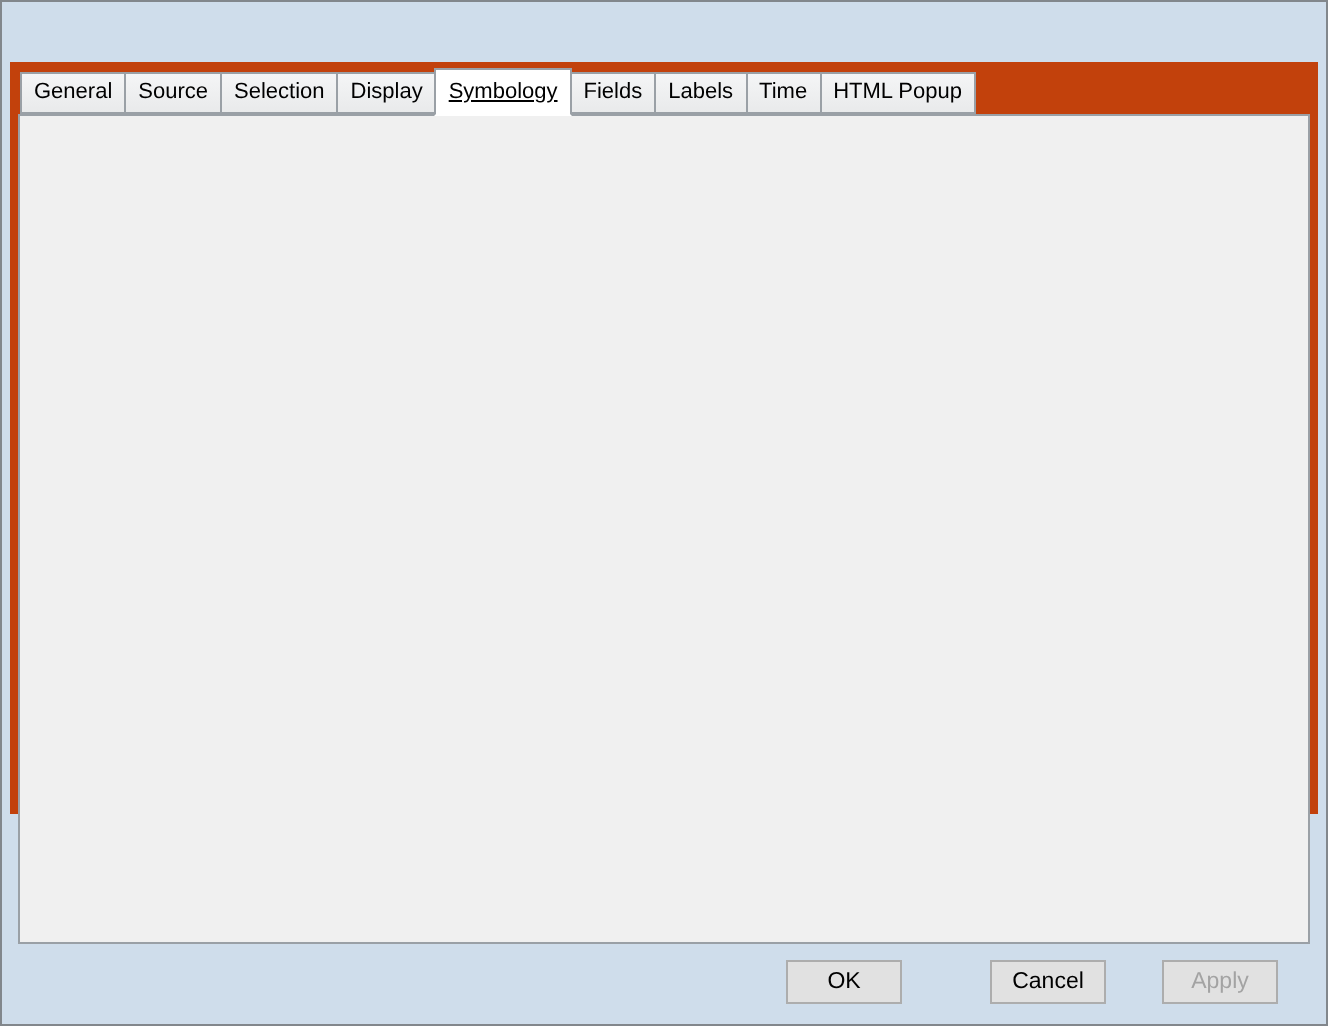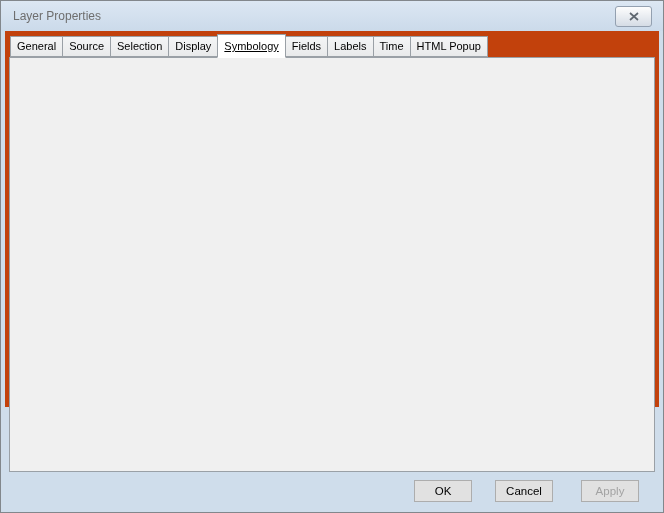--- a/index.html
+++ b/index.html
@@ -127,37 +127,29 @@
   .down-btn { top:220px; }
 
   .actions { position:absolute; left:151px; top:317px; display:flex; gap:5px; }
   .actions .btn { height:23px; }
   .w1 { width:82px; } .w2 { width:82px; } .w3 { width:73px; } .w4 { width:72px; } .w5 { width:84px; }
   .caret { width:0; height:0; border-left:3.5px solid transparent; border-right:3.5px solid transparent; border-top:4px solid #000; margin-left:9px; }
   .u { text-decoration:underline; }
 
   
   .footer-btn { position:absolute; top:449px; width:58px; height:22px; }
-  .ok-btn { left:409px;text-align:center; }
+  .ok-btn { left:388px;text-align:center; }
   .cancel-btn { left:490px; }
   .apply-btn { left:576px; }
 </style>
 </head>
 <body>
 
 <div class="window">
 
-  <div class="titlebar">
-    <span class="title-text">Layer Properties</span>
-    <div class="close-btn">
-      <svg width="10" height="9" viewBox="0 0 10 9">
-        <path d="M1 1 L9 8 M9 1 L1 8" stroke="#5F6770" stroke-width="1.7" fill="none"></path>
-      </svg>
-    </div>
-  </div>
 
   <div class="inner">
 
     <div class="tabstrip">
       <div class="tab">General</div>
       <div class="tab">Source</div>
       <div class="tab">Selection</div>
       <div class="tab">Display</div>
       <div class="tab active">Symbology</div>
       <div class="tab">Fields</div>

